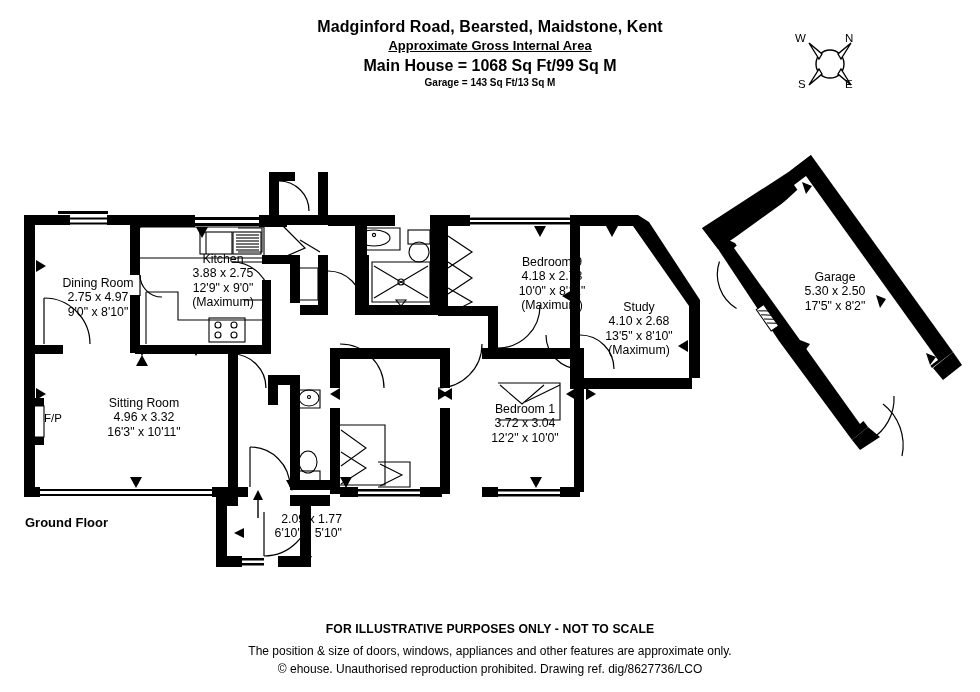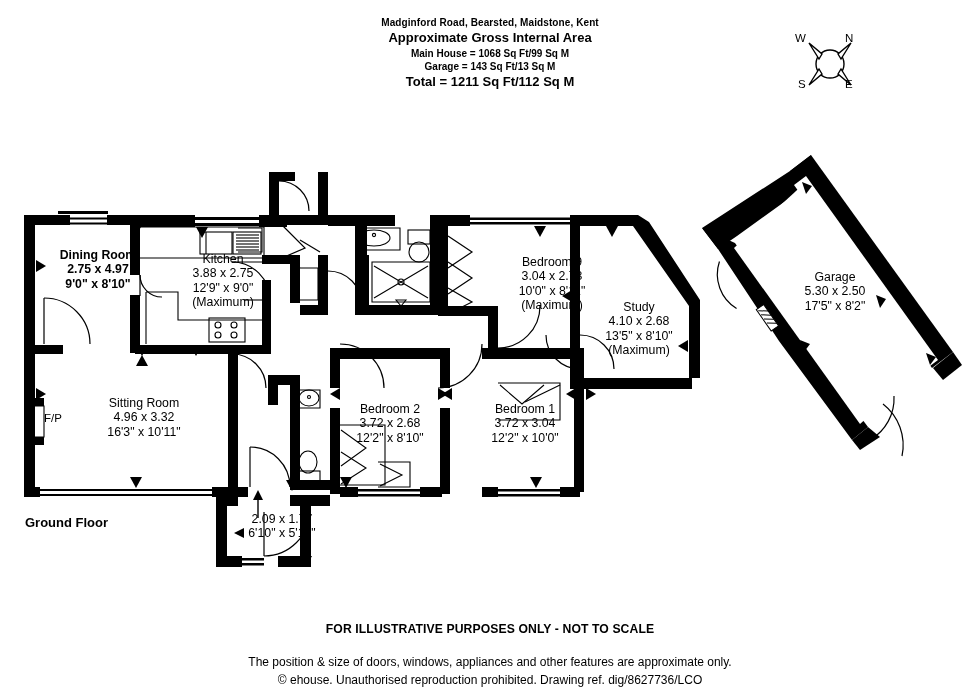--- a/index.html
+++ b/index.html
@@ -17,23 +17,23 @@
   .header{
     position:absolute;left:0;top:16px;width:980px;
     text-align:center;
     pointer-events:none;
   }
   .header .line{
     font-weight:bold;
     color:#000;
     line-height:1.33;
   }
-  .header .l1{font-size:10px;letter-spacing:.1px;}
-  .header .l2{font-size:13px;}
-  .header .l3{font-size:10px;}
+  .header .l1{font-size:16px;letter-spacing:.1px;}
+  .header .l2{font-size:13px;text-decoration:underline;}
+  .header .l3{font-size:16px;}
   .header .l4{font-size:10px;}
   .header .l5{font-size:13px;}
 
   
   .compass{position:absolute;left:788px;top:26px;width:84px;height:76px;}
   .compass .lbl{
     position:absolute;font-size:11.5px;color:#000;font-family:"Liberation Sans",sans-serif;
   }
   .compass .n{left:57px;top:6px;}
   .compass .w{left:7px;top:6px;}
@@ -61,34 +61,33 @@
   .fp{
     position:absolute;left:44px;top:412px;
     font-size:11.5px;color:#000;
   }
 
   
   .footer{
     position:absolute;left:0;top:622px;width:980px;text-align:center;
   }
   .footer .f1{font-size:12.2px;font-weight:bold;color:#000;letter-spacing:.1px;}
-  .footer .f2{font-size:12px;color:#000;margin-top:19px;}
+  .footer .f2{font-size:12px;color:#000;margin-top:8px;}
   .footer .f3{font-size:12px;color:#000;margin-top:4px;}
 </style>
 </head>
 <body>
 
 <div class="stage">
 
   <div class="header">
     <div class="line l1">Madginford Road, Bearsted, Maidstone, Kent</div>
     <div class="line l2">Approximate Gross Internal Area</div>
     <div class="line l3">Main House = 1068 Sq Ft/99 Sq M</div>
     <div class="line l4">Garage = 143 Sq Ft/13 Sq M</div>
-    <div class="line l5">Total = 1211 Sq Ft/112 Sq M</div>
   </div>
 
   <div class="compass">
     <svg width="84" height="76" viewBox="0 0 84 76">
       <g fill="none" stroke="#000" stroke-width="1.4">
         <circle cx="42" cy="38" r="14"></circle>
 
         <path d="M63 17 L50 28 L53 33 Z" fill="#fff"></path>
 
         <path d="M21 17 L34 28 L31 33 Z" fill="#fff"></path>
@@ -402,66 +401,61 @@
       <g fill="#000">
         <polygon points="802,182 812,186 806,194"></polygon>
         <polygon points="880,297 890,301 884,310" transform="translate(-4,-2)"></polygon>
         <polygon points="806,342 816,346 810,354" transform="translate(-6,-2)"></polygon>
         <polygon points="928,353 938,357 932,365" transform="translate(-2,0)"></polygon>
       </g>
     </g>
 
   </svg>
 
-  <div class="room" style="left:38px;top:248px;width:120px;font-weight:bold;">
+  <div class="room" style="left:38px;top:276px;width:120px;">
     <div class="rn">Dining Room</div>
     <div>2.75 x 4.97</div>
     <div>9'0" x 8'10"</div>
   </div>
 
   <div class="room" style="left:163px;top:252px;width:120px;">
     <div class="rn">Kitchen</div>
     <div>3.88 x 2.75</div>
     <div>12'9" x 9'0"</div>
     <div>(Maximum)</div>
   </div>
 
   <div class="room" style="left:78px;top:396px;width:132px;">
     <div class="rn">Sitting Room</div>
     <div>4.96 x 3.32</div>
     <div>16'3" x 10'11"</div>
   </div>
 
   <div class="room" style="left:492px;top:255px;width:120px;">
     <div class="rn">Bedroom 9</div>
-    <div>3.04 x 2.73</div>
+    <div>4.18 x 2.73</div>
     <div>10'0" x 8'11"</div>
     <div>(Maximum)</div>
   </div>
 
   <div class="room" style="left:584px;top:300px;width:110px;">
     <div class="rn">Study</div>
     <div>4.10 x 2.68</div>
     <div>13'5" x 8'10"</div>
     <div>(Maximum)</div>
   </div>
 
-  <div class="room" style="left:330px;top:402px;width:120px;">
-    <div class="rn">Bedroom 2</div>
-    <div>3.72 x 2.68</div>
-    <div>12'2" x 8'10"</div>
-  </div>
 
   <div class="room" style="left:460px;top:402px;width:130px;">
     <div class="rn">Bedroom 1</div>
     <div>3.72 x 3.04</div>
     <div>12'2" x 10'0"</div>
   </div>
 
-  <div class="room" style="left:222px;top:512px;width:120px;">
+  <div class="room" style="left:222px;top:512px;width:120px;text-align:right;">
     <div>2.09 x 1.77</div>
     <div>6'10" x 5'10"</div>
   </div>
 
   <div class="room" style="left:780px;top:270px;width:110px;text-align:center;">
     <div class="rn">Garage</div>
     <div>5.30 x 2.50</div>
     <div>17'5" x 8'2"</div>
   </div>
 

